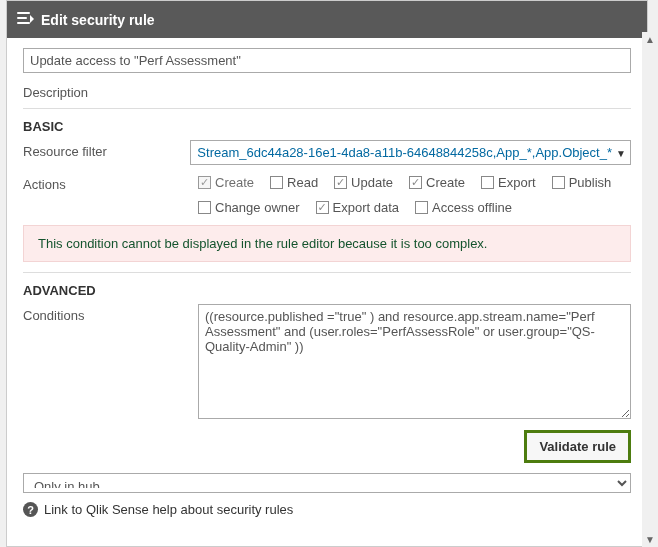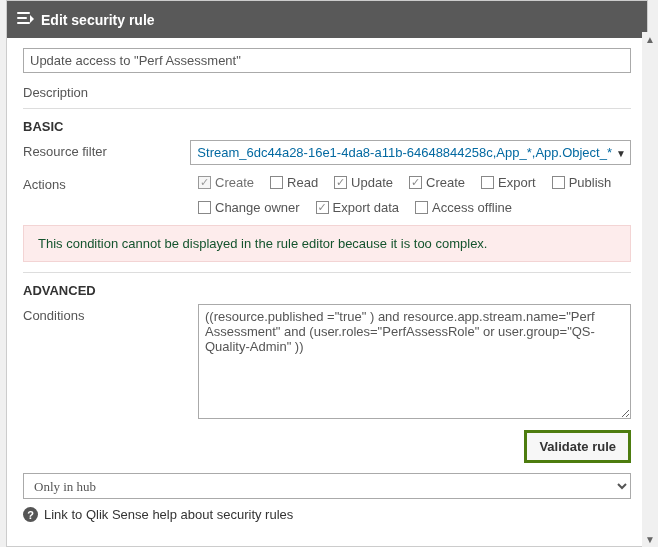--- a/index.html
+++ b/index.html
@@ -154,21 +154,21 @@
     width: 15px; height: 15px;
     border-radius: 50%;
     background: #555;
     color: #fff;
     font-size: 11px;
     font-weight: bold;
     display: inline-flex;
     align-items: center;
     justify-content: center;
   }
-  select.sel { height: 26px; font-family: Liberation Serif, serif; }
+  select.sel { height: 20px; }
   
   .scroll-gutter {
     position: absolute;
     right: 0;
     top: 32px;
     bottom: 0;
     width: 16px;
     background: #f0f0f0;
   }
   .scroll-gutter .arrow {

